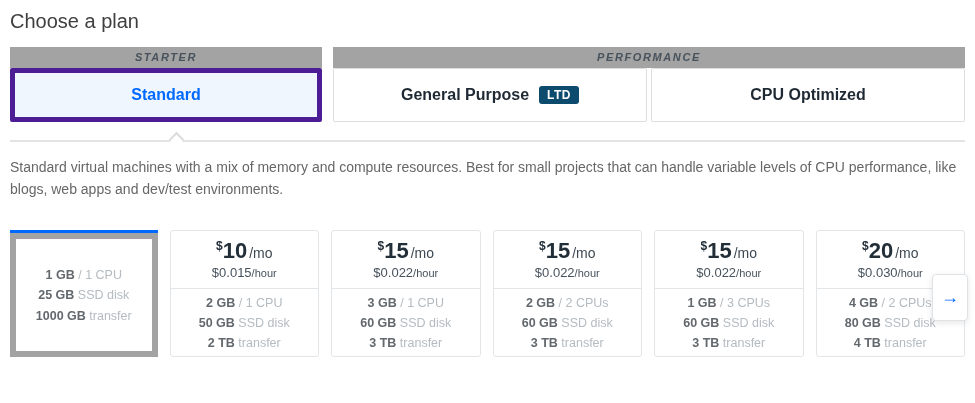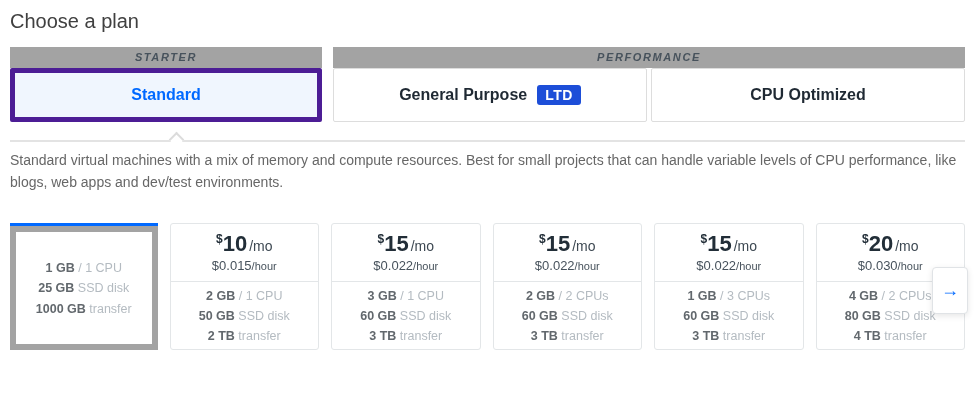--- a/index.html
+++ b/index.html
@@ -19,34 +19,34 @@
   }
   .tab {
     height: 54px; display: flex; align-items: center; justify-content: center;
     font-size: 16px; font-weight: 700; background: #fff; border: 1px solid #ddd;
     color: #1f2933; cursor: pointer; border-radius: 2px;
   }
   .tab.selected { background: #f0f6fe; border: 5px solid #4c1d95; color: #0069ff; }
   .tab-pair { display: flex; gap: 4px; }
   .tab-pair .tab { flex: 1; }
   .badge {
-    display: inline-block; background: #1d4ed8; color: #fff; font-size: 14px;
+    display: inline-block; background: #0c4a6e; color: #fff; font-size: 12px;
     font-weight: 700; padding: 3px 8px; border-radius: 3px; margin-left: 10px;
     letter-spacing: .5px; line-height: 1;
   }
 
   
   .divider { position: relative; height: 2px; background: #e3e3e3; margin-top: 18px; }
   .caret {
     position: absolute; left: 161px; top: -6px; width: 11px; height: 11px;
     background: #fff; border-left: 2px solid #dcdcdc; border-top: 2px solid #dcdcdc;
     transform: rotate(45deg);
   }
 
-  .description { margin: 8px 0 0; font-size: 14px; color: #676767; line-height: 1.55; }
+  .description { margin: 15px 0 0; font-size: 14px; color: #676767; line-height: 1.55; }
 
   
   .plans { display: flex; gap: 12px; margin-top: 30px; position: relative; }
   .plan-card {
     flex: 1; background: #fff; border: 1px solid #e3e6e8; border-radius: 3px;
     display: flex; flex-direction: column; height: 127px; cursor: pointer;
   }
   .plan-price {
     height: 58px; flex: none; display: flex; flex-direction: column;
     align-items: center; justify-content: center; border-bottom: 1px solid #e3e6e8;

